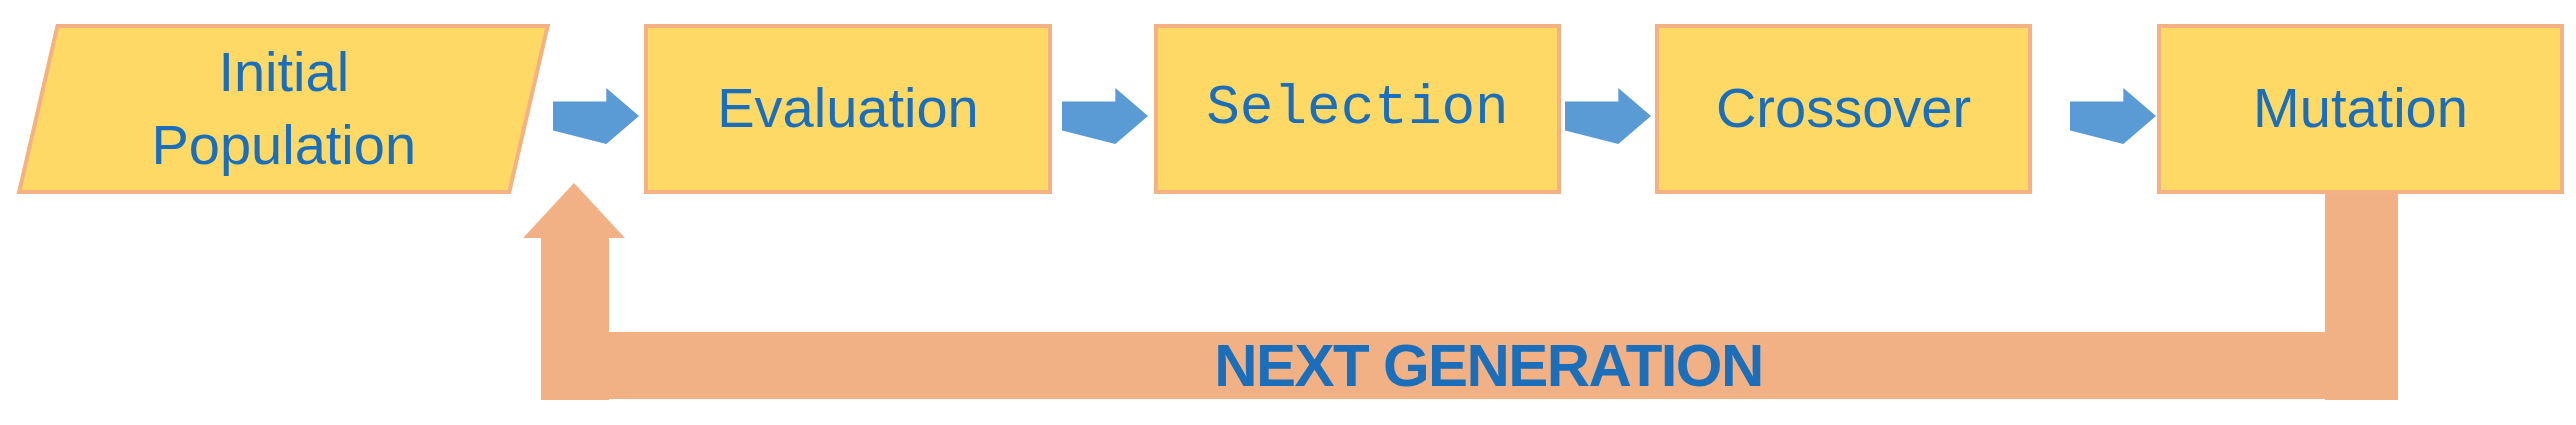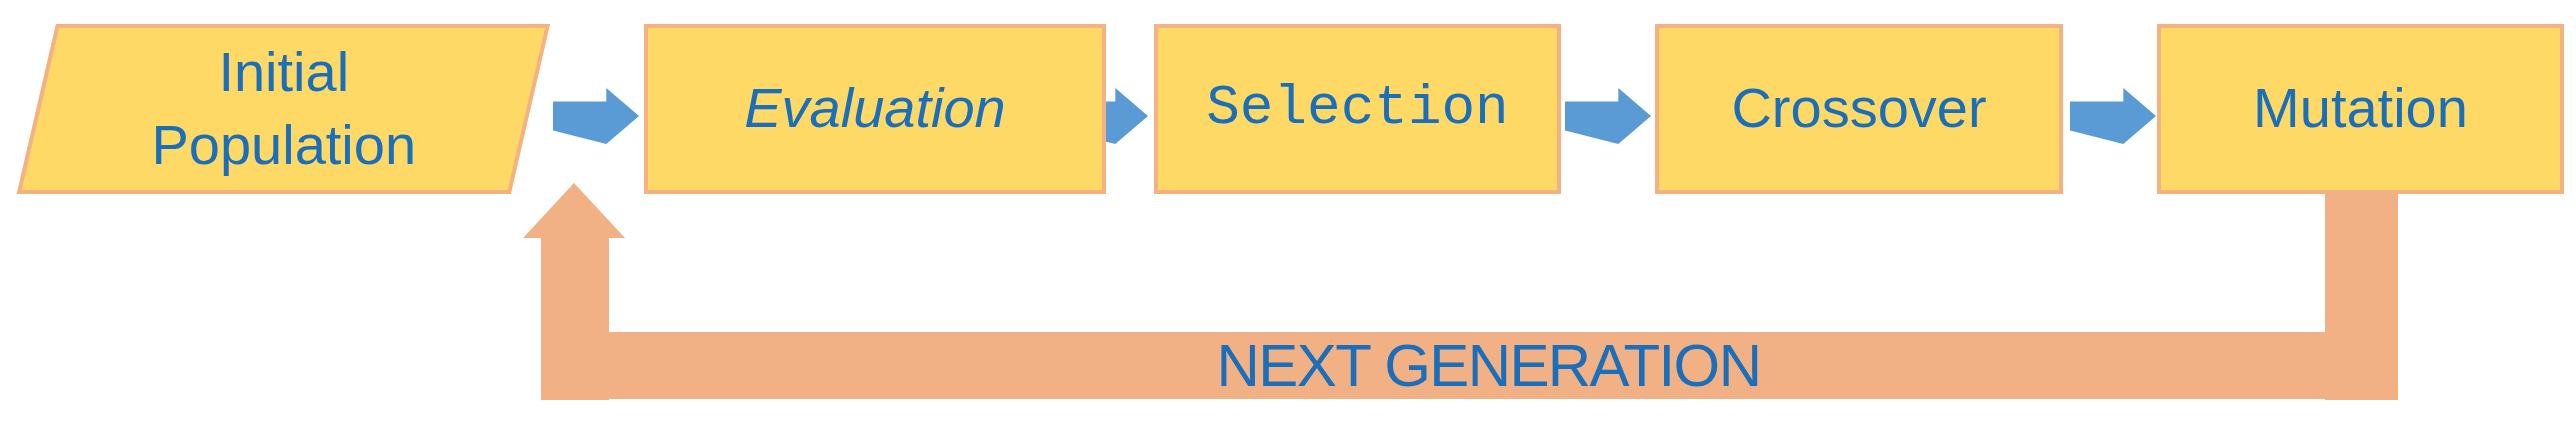--- a/index.html
+++ b/index.html
@@ -37,23 +37,23 @@
     line-height: 1.3;
     text-align: center;
     white-space: nowrap;
   }
   .node-parallelogram {
     left: 56px; width: 494px;
     transform: skewX(-13deg);
     transform-origin: top left;
   }
   .node-parallelogram .label { transform: skewX(13deg); }
-  .node-evaluation { left: 644px;  width: 462px; font-style: italic; }
+  .node-evaluation { left: 644px;  width: 408px; }
   .node-selection  { left: 1154px; width: 407px; font-family: Liberation Mono, monospace; }
-  .node-crossover  { left: 1655px; width: 408px; }
+  .node-crossover  { left: 1655px; width: 377px; }
   .node-mutation   { left: 2157px; width: 407px; }
   
   .flow-arrow {
     position: absolute;
     top: 88px; height: 56px; width: 86px;
     background: var(--flow_arrow);
     clip-path: polygon(0% 24%, 62% 24%, 62% 0%, 100% 50%, 62% 100%, 0% 76%);
     z-index: 2;
   }
   .flow-arrow-1 { left: 553px; }
@@ -73,21 +73,21 @@
     left: 523px; top: 183px; width: 102px; height: 55px;
     clip-path: polygon(50% 0%, 100% 100%, 0% 100%);
   }
   .feedback-label {
     position: absolute;
     left: 1136px; top: 332px; width: 705px; height: 67px;
     line-height: 67px;
     text-align: center;
     color: var(--label_text);
     font-size: 60px;
-    font-weight: normal;
+    font-weight: bold;
     letter-spacing: -1.6px;
     white-space: nowrap;
     z-index: 4;
   }
 </style>
 </head>
 <body>
 
 <div class="canvas">
 

